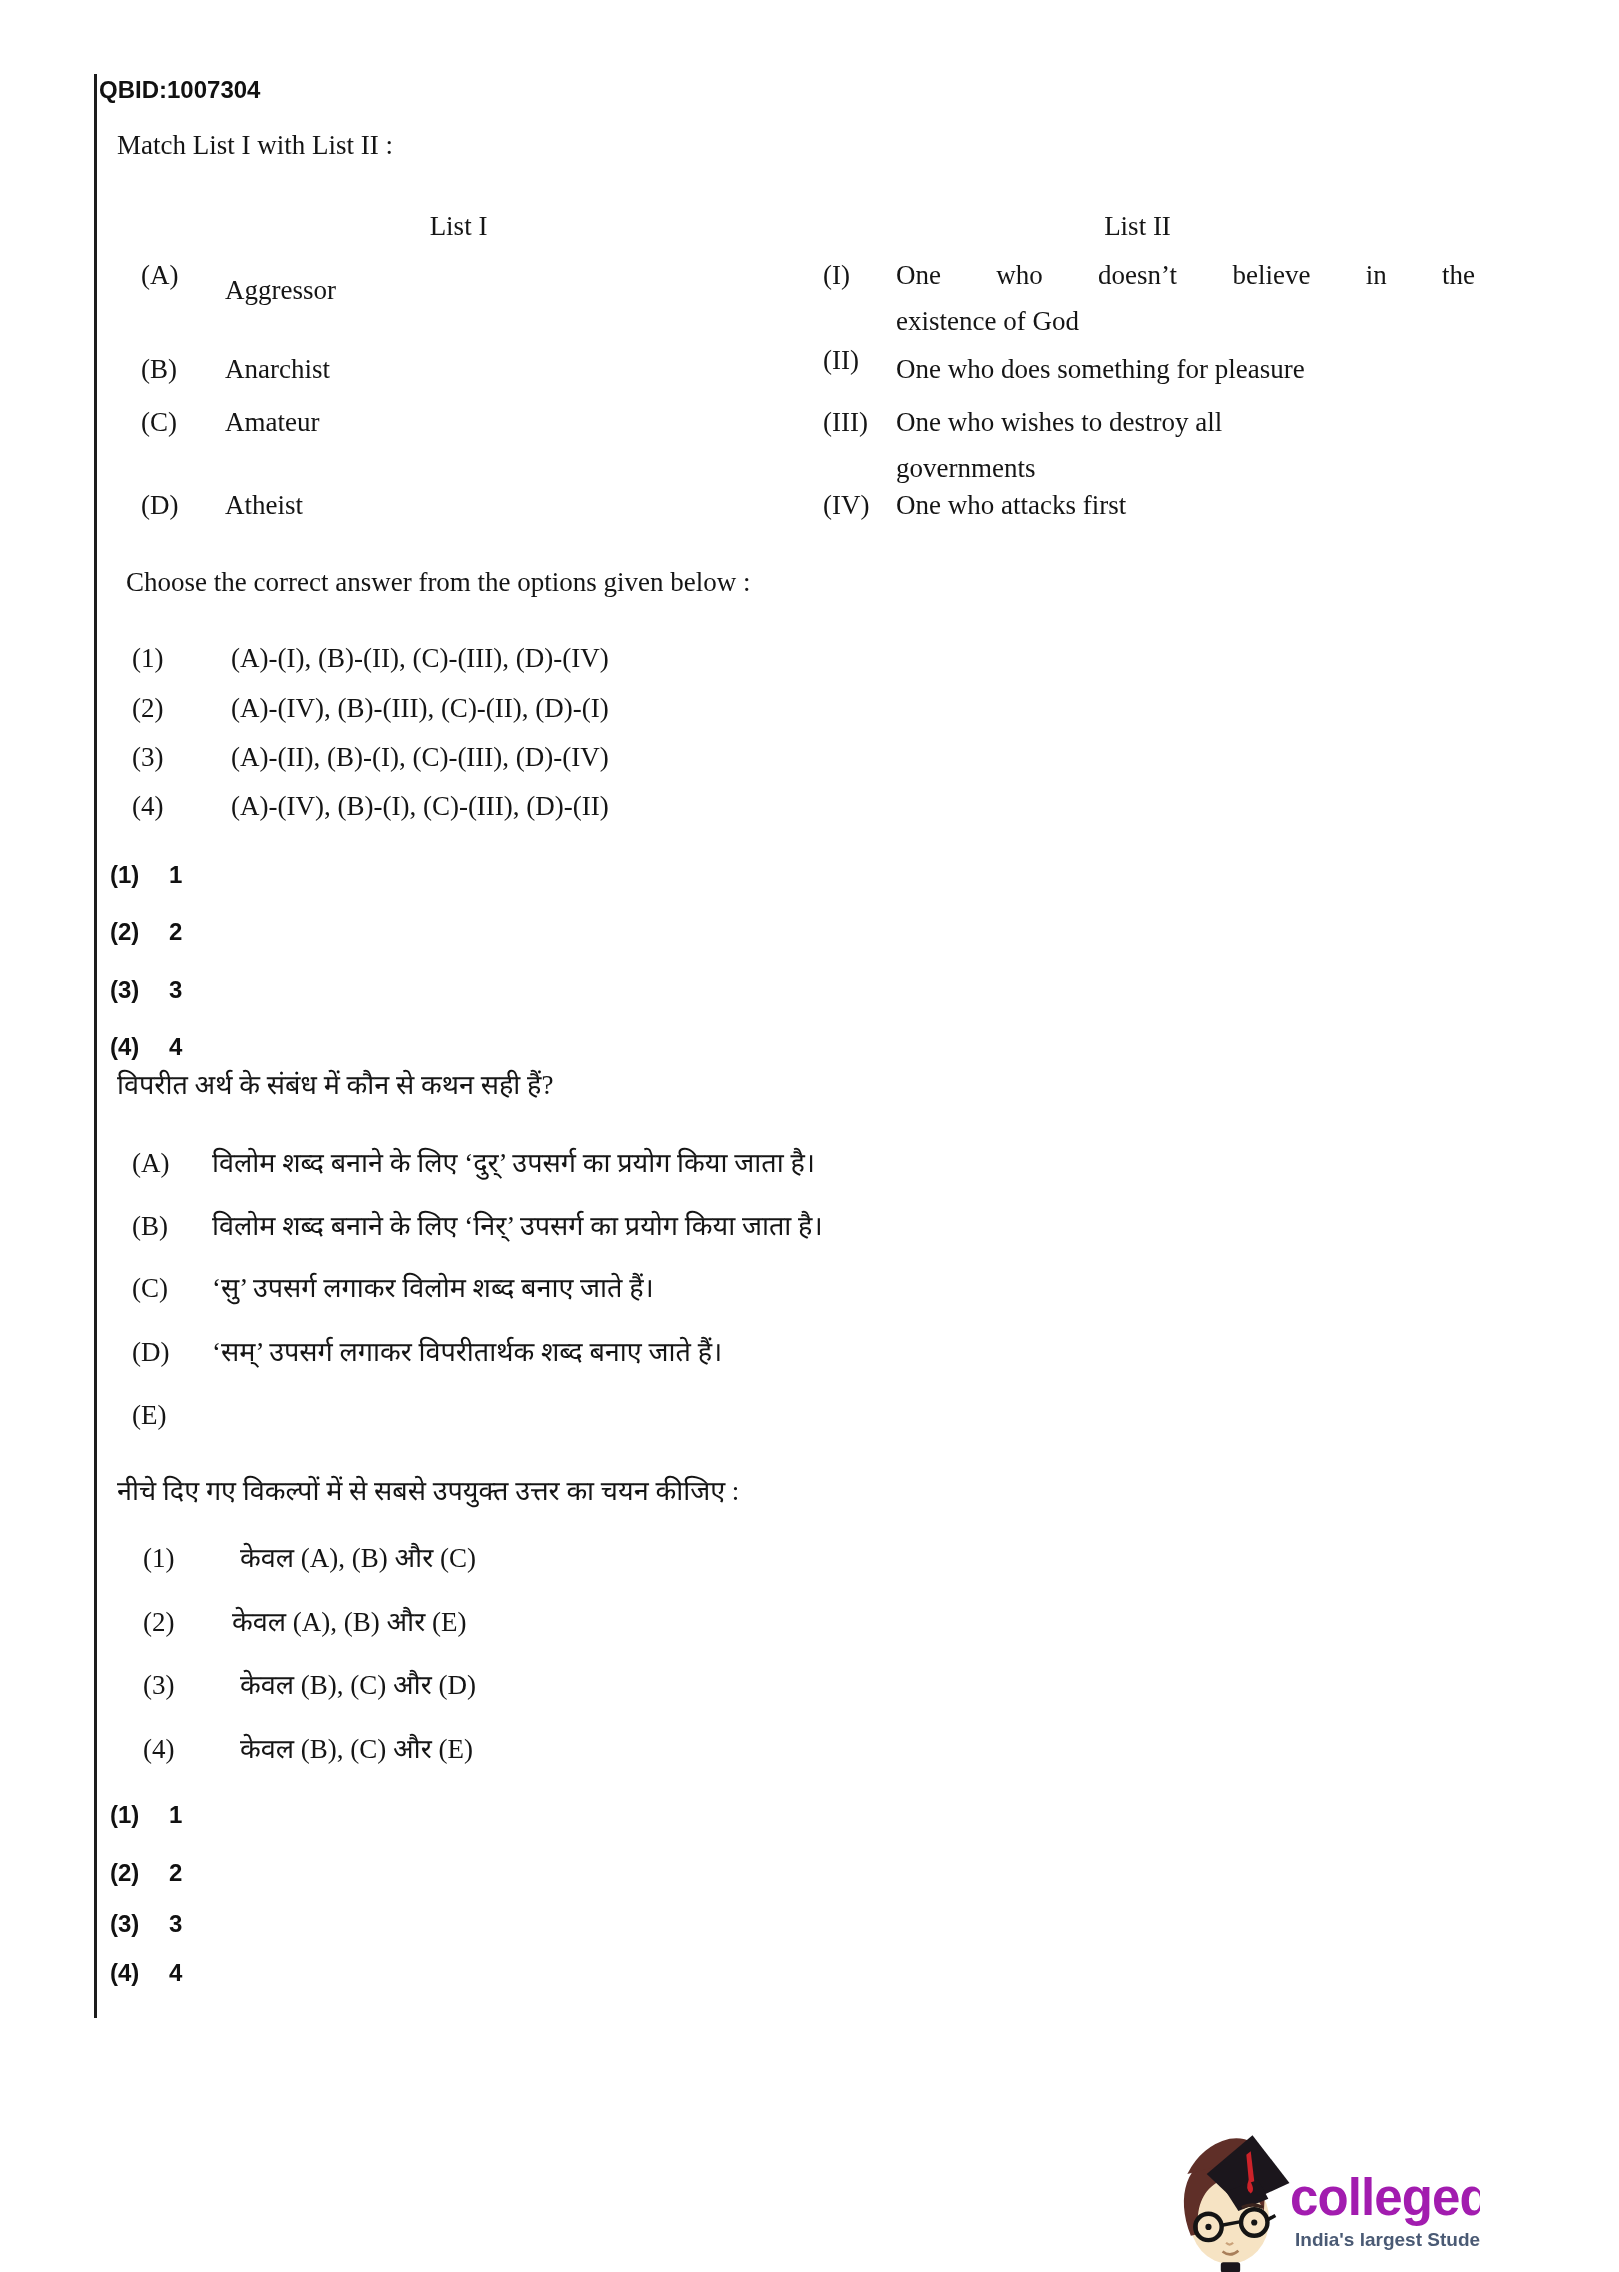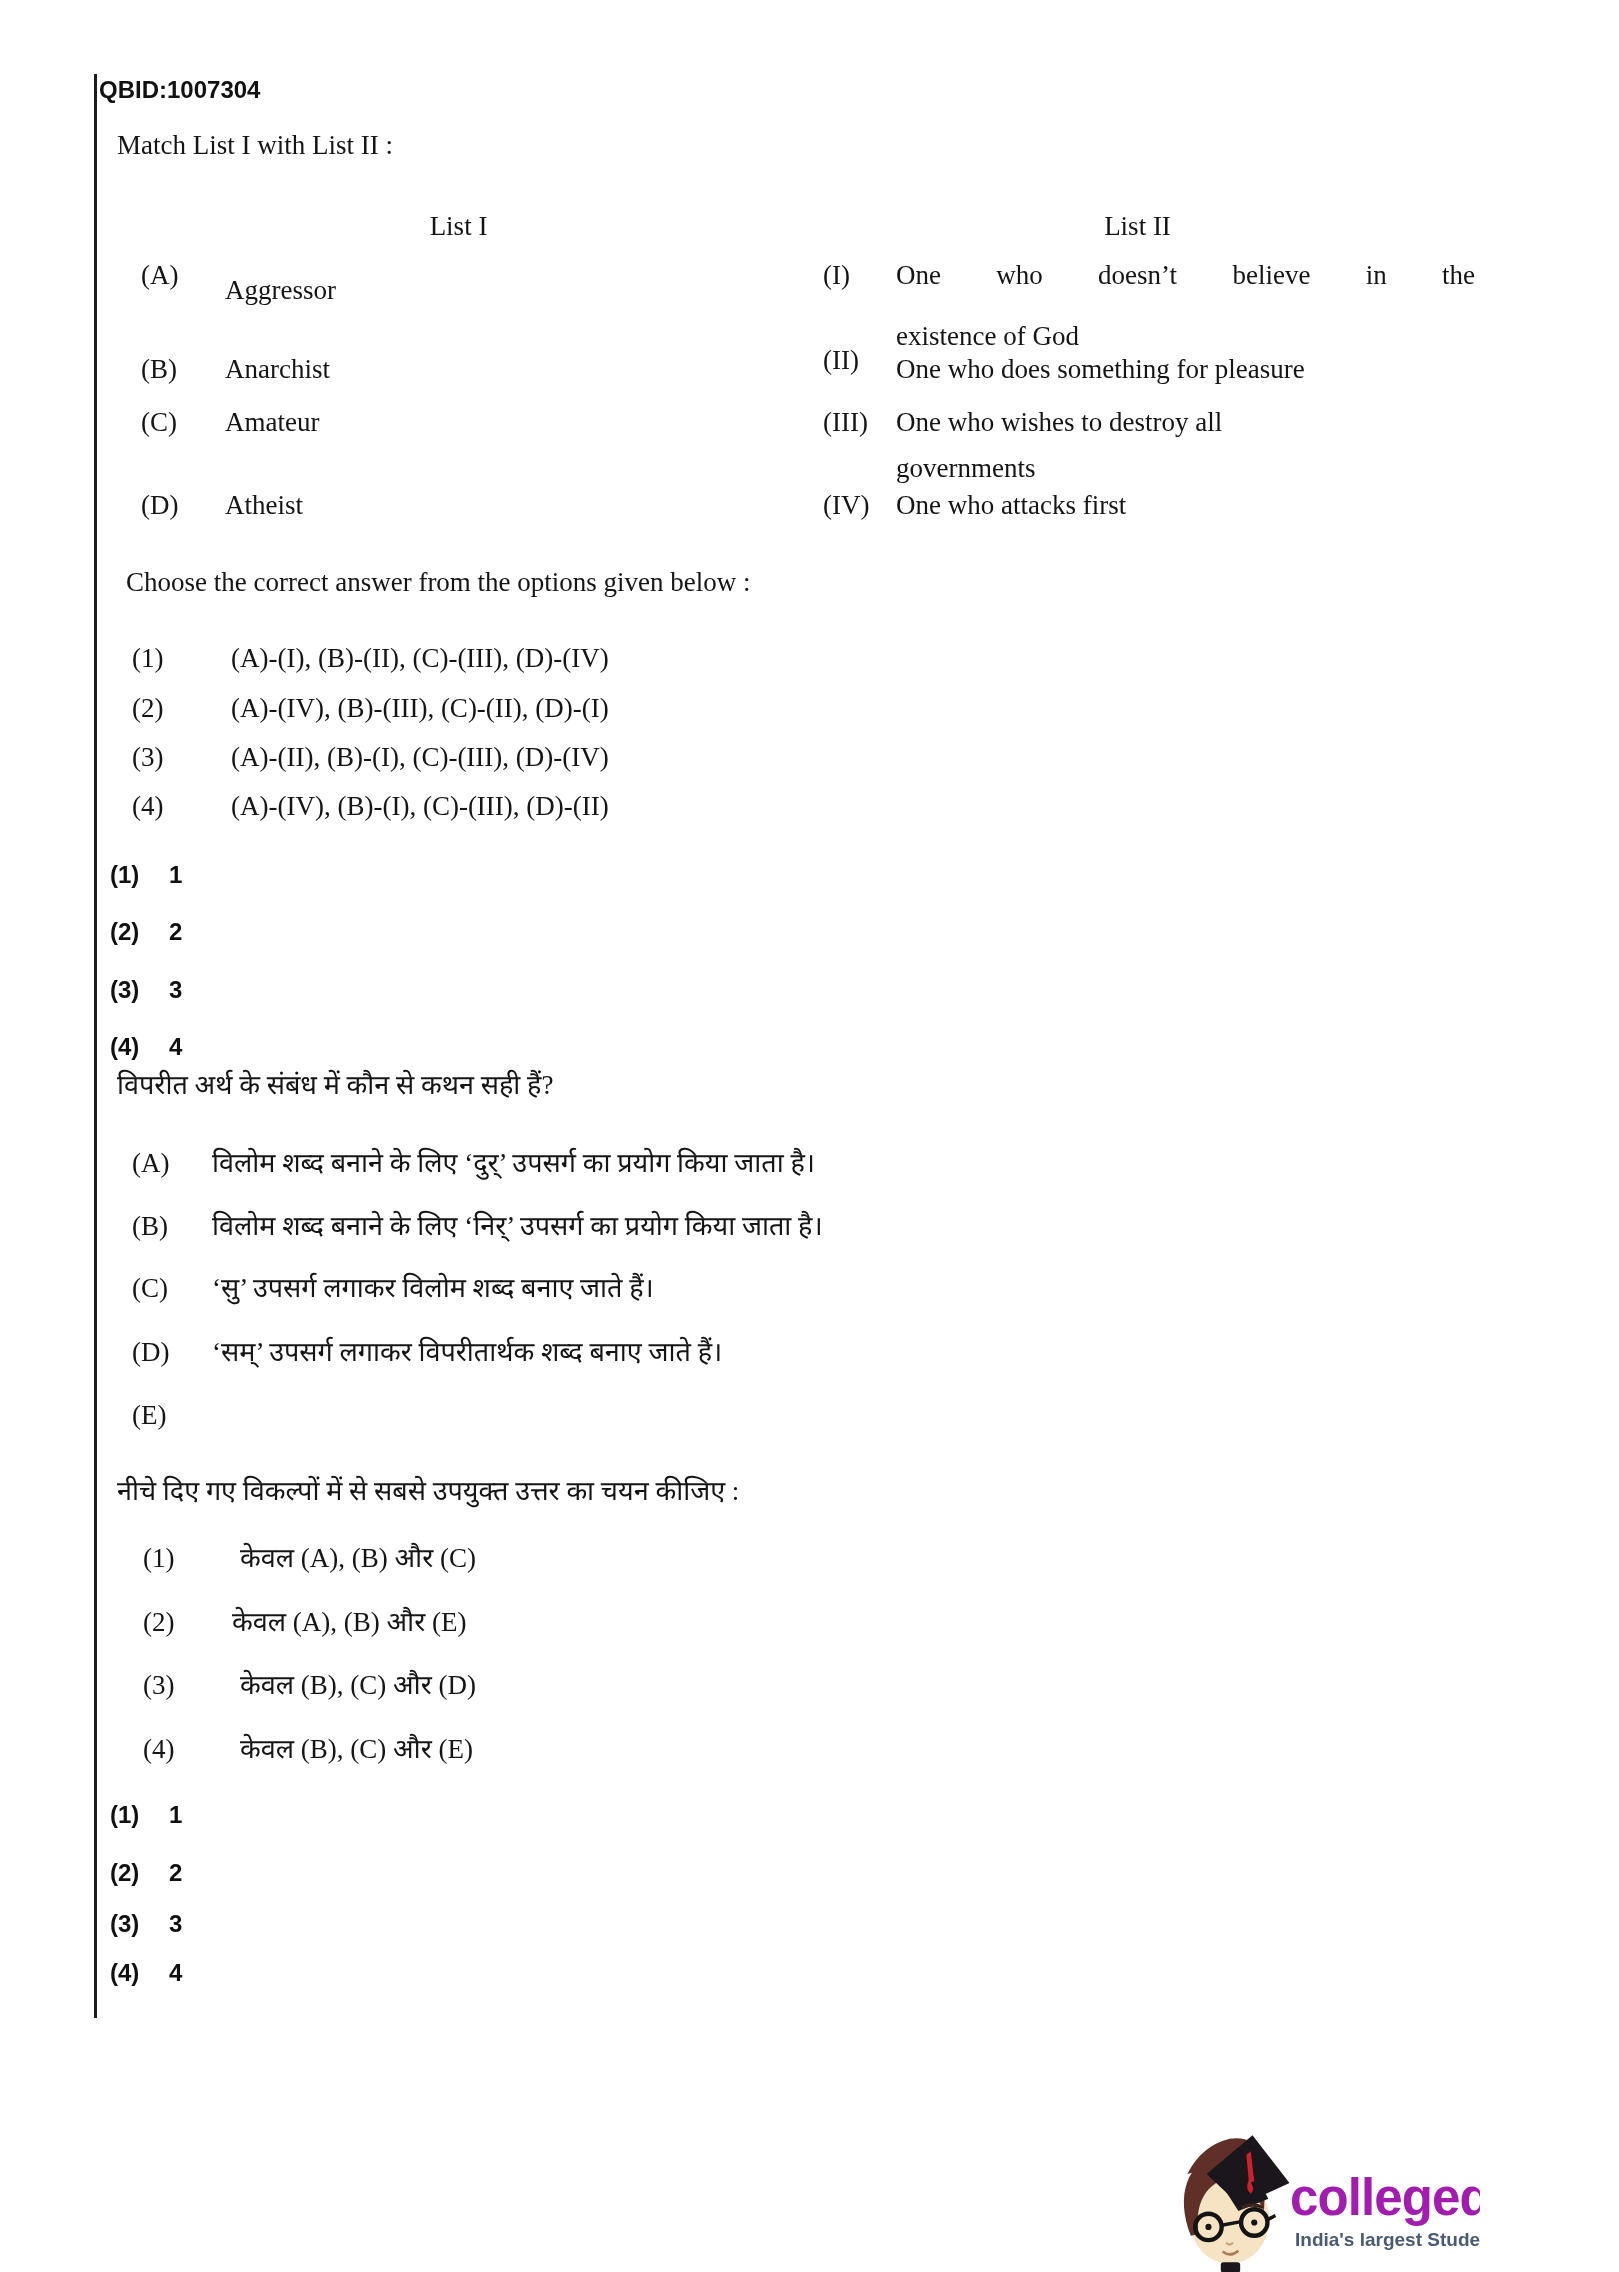--- a/index.html
+++ b/index.html
@@ -69,21 +69,21 @@
   <div class="abs serif" style="top:353px;left:225px;">Anarchist</div>
 
   <div class="abs serif" style="top:406px;left:141px;">(C)</div>
   <div class="abs serif" style="top:406px;left:225px;">Amateur</div>
 
   <div class="abs serif" style="top:489px;left:141px;">(D)</div>
   <div class="abs serif" style="top:489px;left:225px;">Atheist</div>
 
   <div class="abs serif" style="top:259px;left:823px;">(I)</div>
   <div class="abs serif justify-line" style="top:259px;left:896px;">One who doesn’t believe in the</div>
-  <div class="abs serif" style="top:305px;left:896px;margin-top:15px;">existence of God</div>
+  <div class="abs serif" style="top:305px;left:896px;">existence of God</div>
 
   <div class="abs serif" style="top:344px;left:823px;">(II)</div>
   <div class="abs serif" style="top:353px;left:896px;">One who does something for pleasure</div>
 
   <div class="abs serif" style="top:406px;left:823px;">(III)</div>
   <div class="abs serif" style="top:406px;left:896px;">One who wishes to destroy all</div>
   <div class="abs serif" style="top:452px;left:896px;">governments</div>
 
   <div class="abs serif" style="top:489px;left:823px;">(IV)</div>
   <div class="abs serif" style="top:489px;left:896px;">One who attacks first</div>

